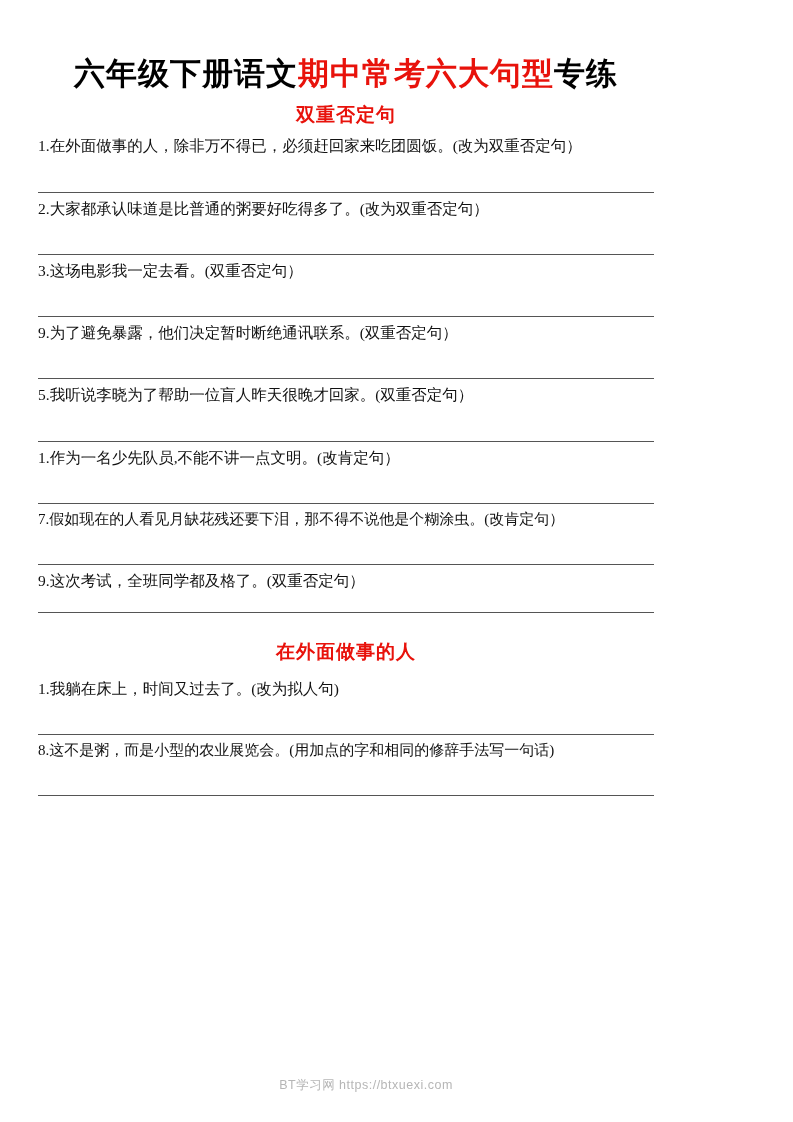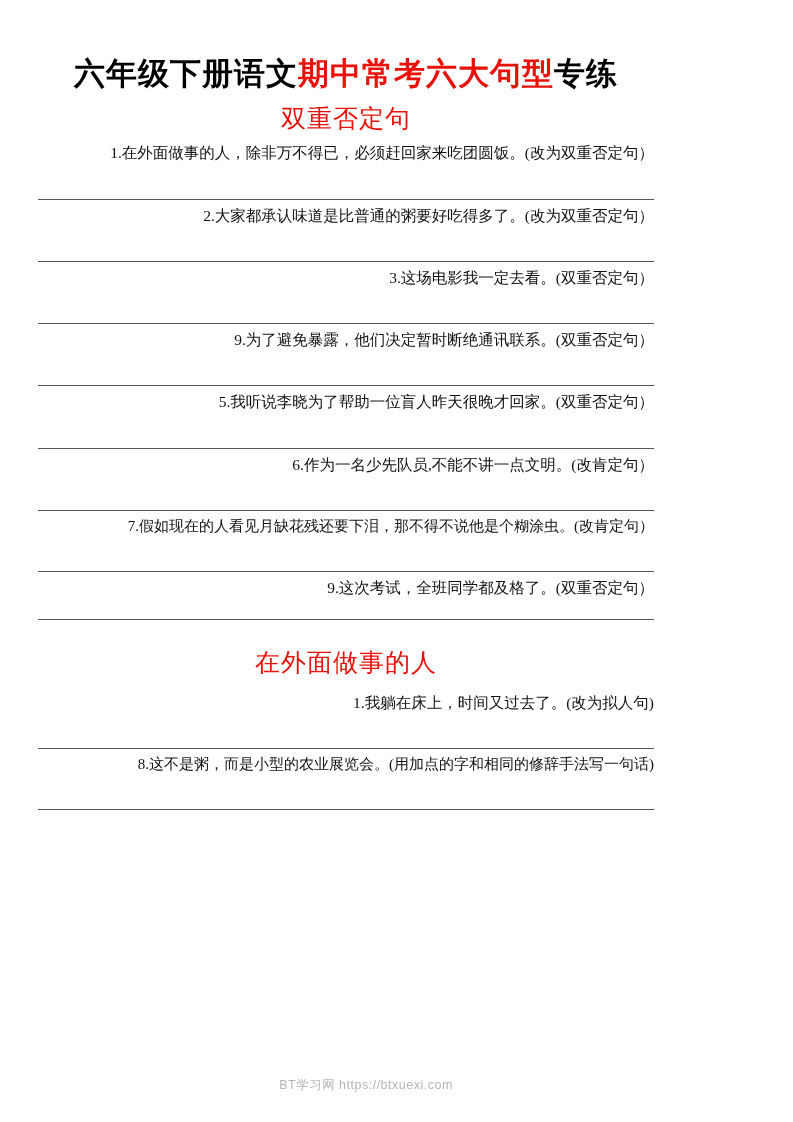--- a/index.html
+++ b/index.html
@@ -29,34 +29,33 @@
     letter-spacing: 1px;
     margin: 14px 0 4px 0;
     line-height: 1.3;
     font-family: "Liberation Sans", sans-serif;
   }
   .doc-title .accent {
     color: #e8120b;
   }
   .section-head {
     text-align: center;
-    font-size: 25px;
-    font-weight: normal;
+    font-size: 19px;
+    font-weight: bold;
     color: #e8120b;
     margin: 8px 0 6px 0;
     font-family: "Liberation Sans", sans-serif;
     letter-spacing: 1px;
   }
   .section-head.spaced {
     margin-top: 26px;
     margin-bottom: 12px;
   }
   .q-item {
     margin-top: 4px;
-    text-align: right;
   }
   .q-text {
     font-size: 15.5px;
     line-height: 1.5;
     color: #111;
     padding: 0 2px;
     white-space: nowrap;
   }
   .q-text.small {
     font-size: 15px;
@@ -114,21 +113,21 @@
     <div class="q-text">9.为了避免暴露，他们决定暂时断绝通讯联系。(双重否定句）</div>
     <div class="answer-line"></div>
   </div>
 
   <div class="q-item">
     <div class="q-text">5.我听说李晓为了帮助一位盲人昨天很晚才回家。(双重否定句）</div>
     <div class="answer-line"></div>
   </div>
 
   <div class="q-item">
-    <div class="q-text">6.作为一名少先队员,不能不讲一点文明。(改肯定句）</div>
+    <div class="q-text">1.作为一名少先队员,不能不讲一点文明。(改肯定句）</div>
     <div class="answer-line"></div>
   </div>
 
   <div class="q-item">
     <div class="q-text small">7.假如现在的人看见月缺花残还要下泪，那不得不说他是个糊涂虫。(改肯定句）</div>
     <div class="answer-line"></div>
   </div>
 
   <div class="q-item">
     <div class="q-text">9.这次考试，全班同学都及格了。(双重否定句）</div>

